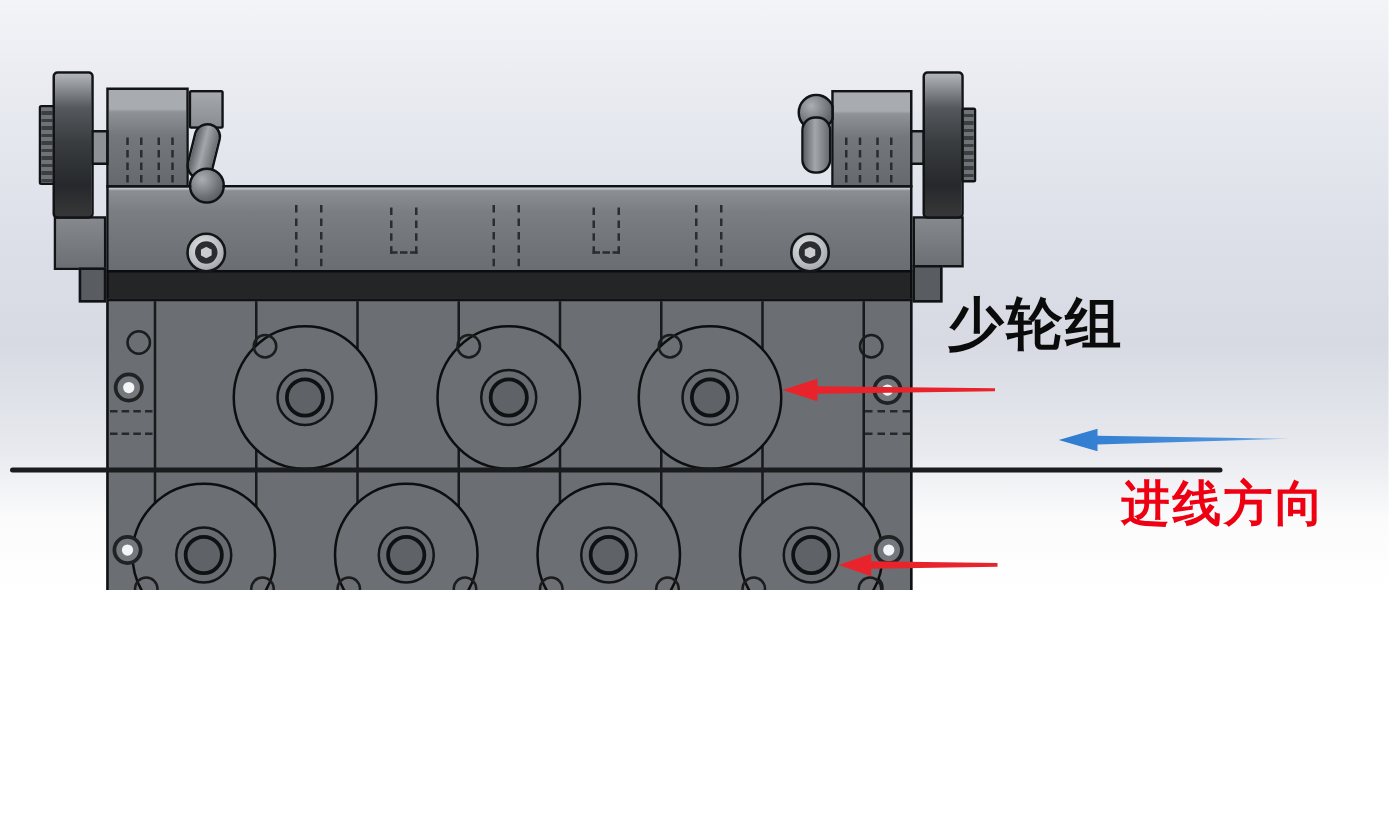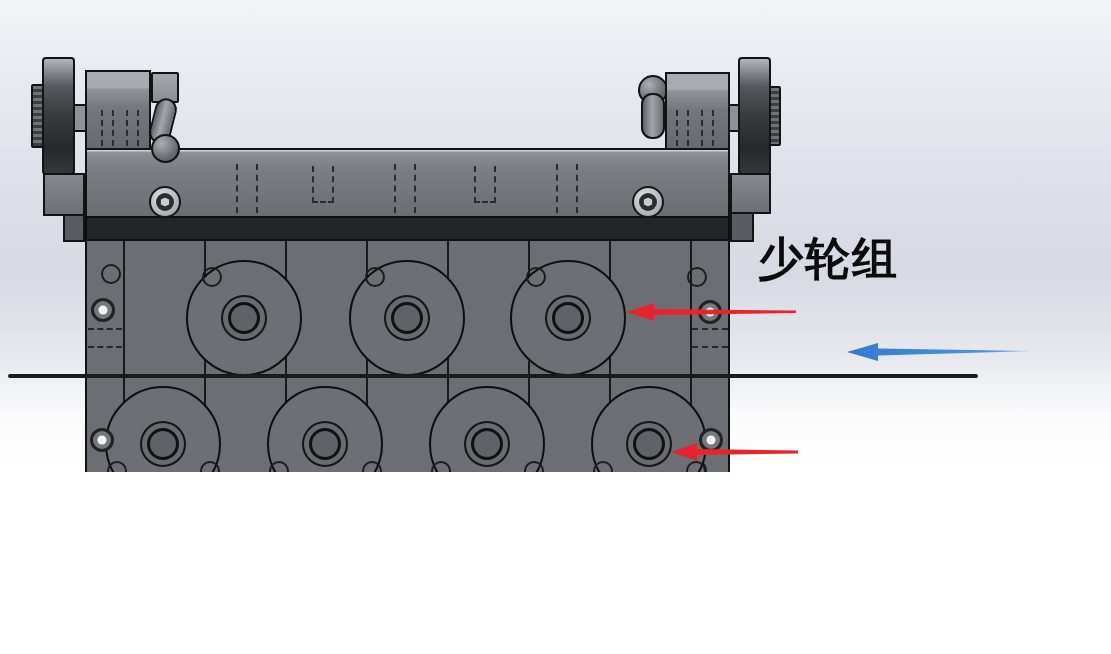--- a/index.html
+++ b/index.html
@@ -235,14 +235,15 @@
       </linearGradient>
     </defs>
     <polygon fill="url(#bluegrad)" points="7,13 38,4 38,9.5 192,12 38,16.5 38,22"></polygon>
   </svg>
 
   <svg class="arrow" style="left:666px;top:439px;" width="134" height="26" viewBox="0 0 134 26">
     <polygon points="5,13 31,4 31,10 132,11.4 132,14.4 31,16 31,22" fill="#e8232b"></polygon>
   </svg>
 
   <div class="lbl lbl-few">少轮组</div>
+  <div class="lbl lbl-dir">进线方向</div>
 
 </div>
 
 </body></html>

